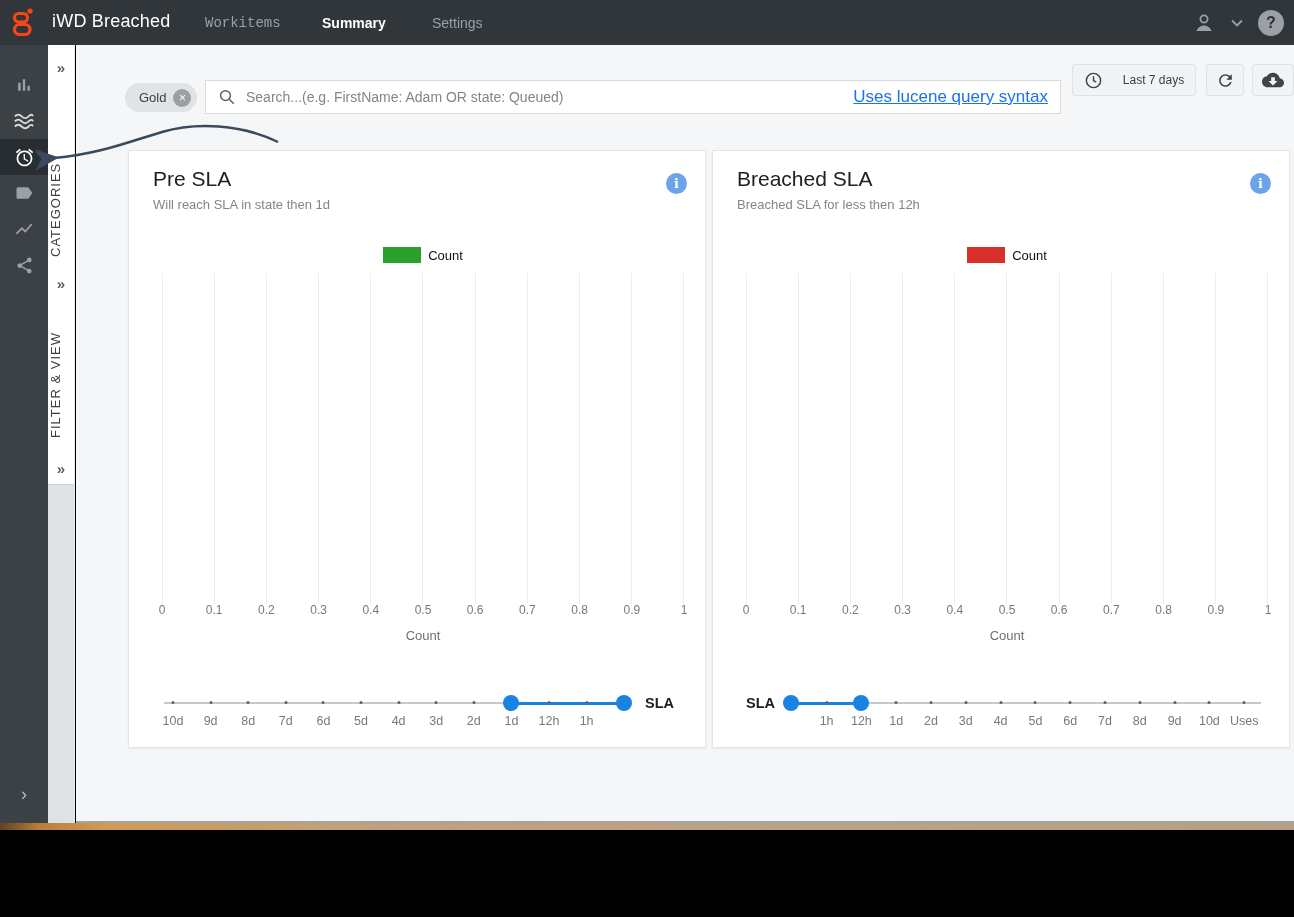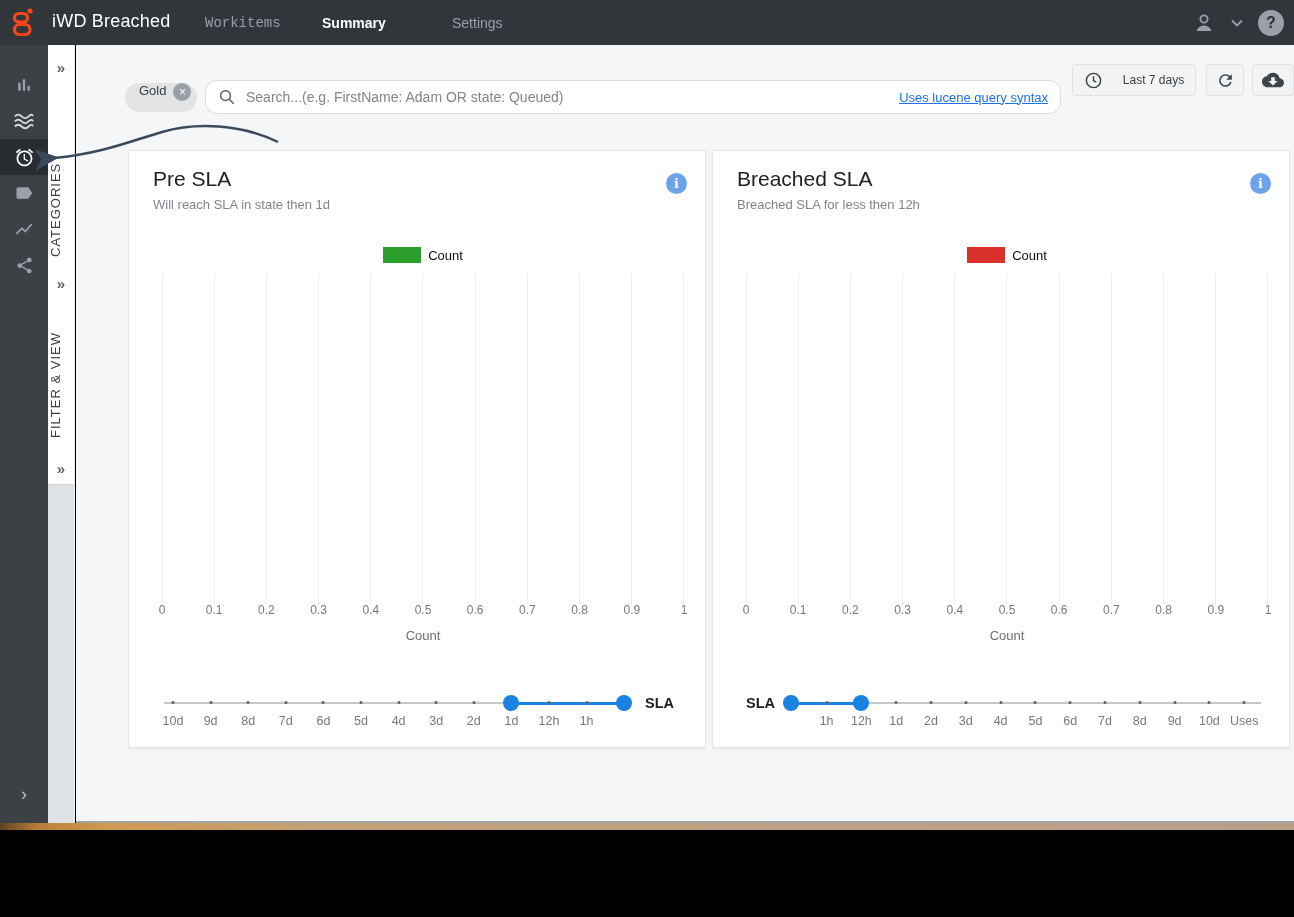--- a/index.html
+++ b/index.html
@@ -5,21 +5,21 @@
   * { margin:0; padding:0; box-sizing:border-box; }
   html,body { width:1294px; height:917px; background:#000; overflow:hidden;
               font-family:"Liberation Sans", sans-serif; }
   .stage { position:relative; width:1294px; height:917px; background:#000; }
 
   
   .topbar { position:absolute; left:0; top:0; width:1294px; height:45px; background:#31363a; }
   .logo { position:absolute; left:10px; top:6px; width:26px; height:34px; }
   .app-title { position:absolute; left:52px; top:11px; font-size:18px; color:#fff; font-weight:500; letter-spacing:.2px; }
   .tab { position:absolute; top:15px; font-size:14px; color:#9aa0a6; cursor:pointer; }
-  .tab.t0 { left:205px;font-family:Liberation Mono, monospace; } .tab.t1 { left:322px; color:#fff; font-weight:bold; } .tab.t2 { left:452px; }
+  .tab.t0 { left:205px;font-family:Liberation Mono, monospace; } .tab.t1 { left:322px; color:#fff; font-weight:bold; } .tab.t2 { left:432px; }
   .tb-right { position:absolute; right:10px; top:0; height:45px; display:flex; align-items:center; gap:14px; }
   .help-circle { width:26px; height:26px; border-radius:50%; background:#9aa0a6; color:#2c3034;
                  font-weight:bold; font-size:16px; display:flex; align-items:center; justify-content:center; }
 
   
   .rail { position:absolute; left:0; top:45px; width:48px; height:778px; background:#3c4145; }
   .rail-item { width:48px; height:36px; display:flex; align-items:center; justify-content:center; cursor:pointer; }
   .rail-item.active { background:#282d31; }
   .rail-expand { position:absolute; left:0; bottom:18px; width:48px; text-align:center;
                  color:#b9bec2; font-size:18px; cursor:pointer; }
@@ -28,30 +28,30 @@
   .strip { position:absolute; left:48px; top:45px; width:27px; height:778px; background:#dfe2e5; border-right:1px solid #e8eaec; }
   .strip-white { position:absolute; left:0; top:0; width:100%; height:440px; background:#fff; border-bottom:1px solid #cfd3d6; }
   .strip-chev { position:absolute; left:0; width:100%; text-align:center; color:#5f6368; font-size:15px; font-weight:bold; cursor:pointer; }
   .vtext { position:absolute; left:0; width:100%; display:flex; justify-content:center;
            writing-mode:vertical-rl; transform:rotate(180deg); font-size:13px; color:#3c4043; letter-spacing:1px; }
 
   
   .content { position:absolute; left:76px; top:45px; width:1218px; height:778px; background:#f5f6f7; border-bottom:2px solid #9fa4a7; }
 
   .chip { position:absolute; left:49px; top:38px; height:29px; padding:0 6px 0 14px; background:#e1e3e5;
-          border-radius:15px; display:flex; align-items:flex-start; gap:7px; font-size:13px; color:#3c4043; }
+          border-radius:15px; display:flex; align-items:center; gap:7px; font-size:13px; color:#3c4043; }
   .chip-x { width:18px; height:18px; border-radius:50%; background:#9aa0a6; color:#fff; font-size:12px;
             display:flex; align-items:center; justify-content:center; cursor:pointer; }
   .search-box { position:absolute; left:129px; top:35px; width:856px; height:34px; background:#fff;
-                border:1px solid #d9dbdd; border-radius:12px; display:flex; align-items:center; }
+                border:1px solid #d9dbdd; border-radius:0; display:flex; align-items:center; }
   .search-box svg { margin:0 10px 0 12px; flex:0 0 auto; }
   .search-box input { flex:1; border:none; outline:none; font-size:14px; color:#202124; background:transparent;
                       font-family:"Liberation Sans", sans-serif; }
   .search-box input::placeholder { color:#80868b; }
-  .lucene { margin:0 12px; font-size:13px; color:#1a73e8; text-decoration:underline; white-space:nowrap; cursor:pointer; }
+  .lucene { margin:0 12px; font-size:17px; color:#1a73e8; text-decoration:underline; white-space:nowrap; cursor:pointer; }
   .btn { position:absolute; top:19px; height:32px; background:#f1f3f4; border:1px solid #e0e2e4; border-radius:3px;
          display:flex; align-items:center; justify-content:center; gap:20px; font-size:12px; color:#3c4043; cursor:pointer; }
   .btn.time { left:996px; width:124px; }
   .btn.refresh { left:1130px; width:38px; }
   .btn.cloud { left:1176px; width:42px; }
 
   
   .card { position:absolute; top:105px; width:578px; height:598px; background:#fff;
           border:1px solid #e3e6e8; box-shadow:0 1px 2px rgba(0,0,0,.06); }
   .card.c0 { left:52px; } .card.c1 { left:636px; }

